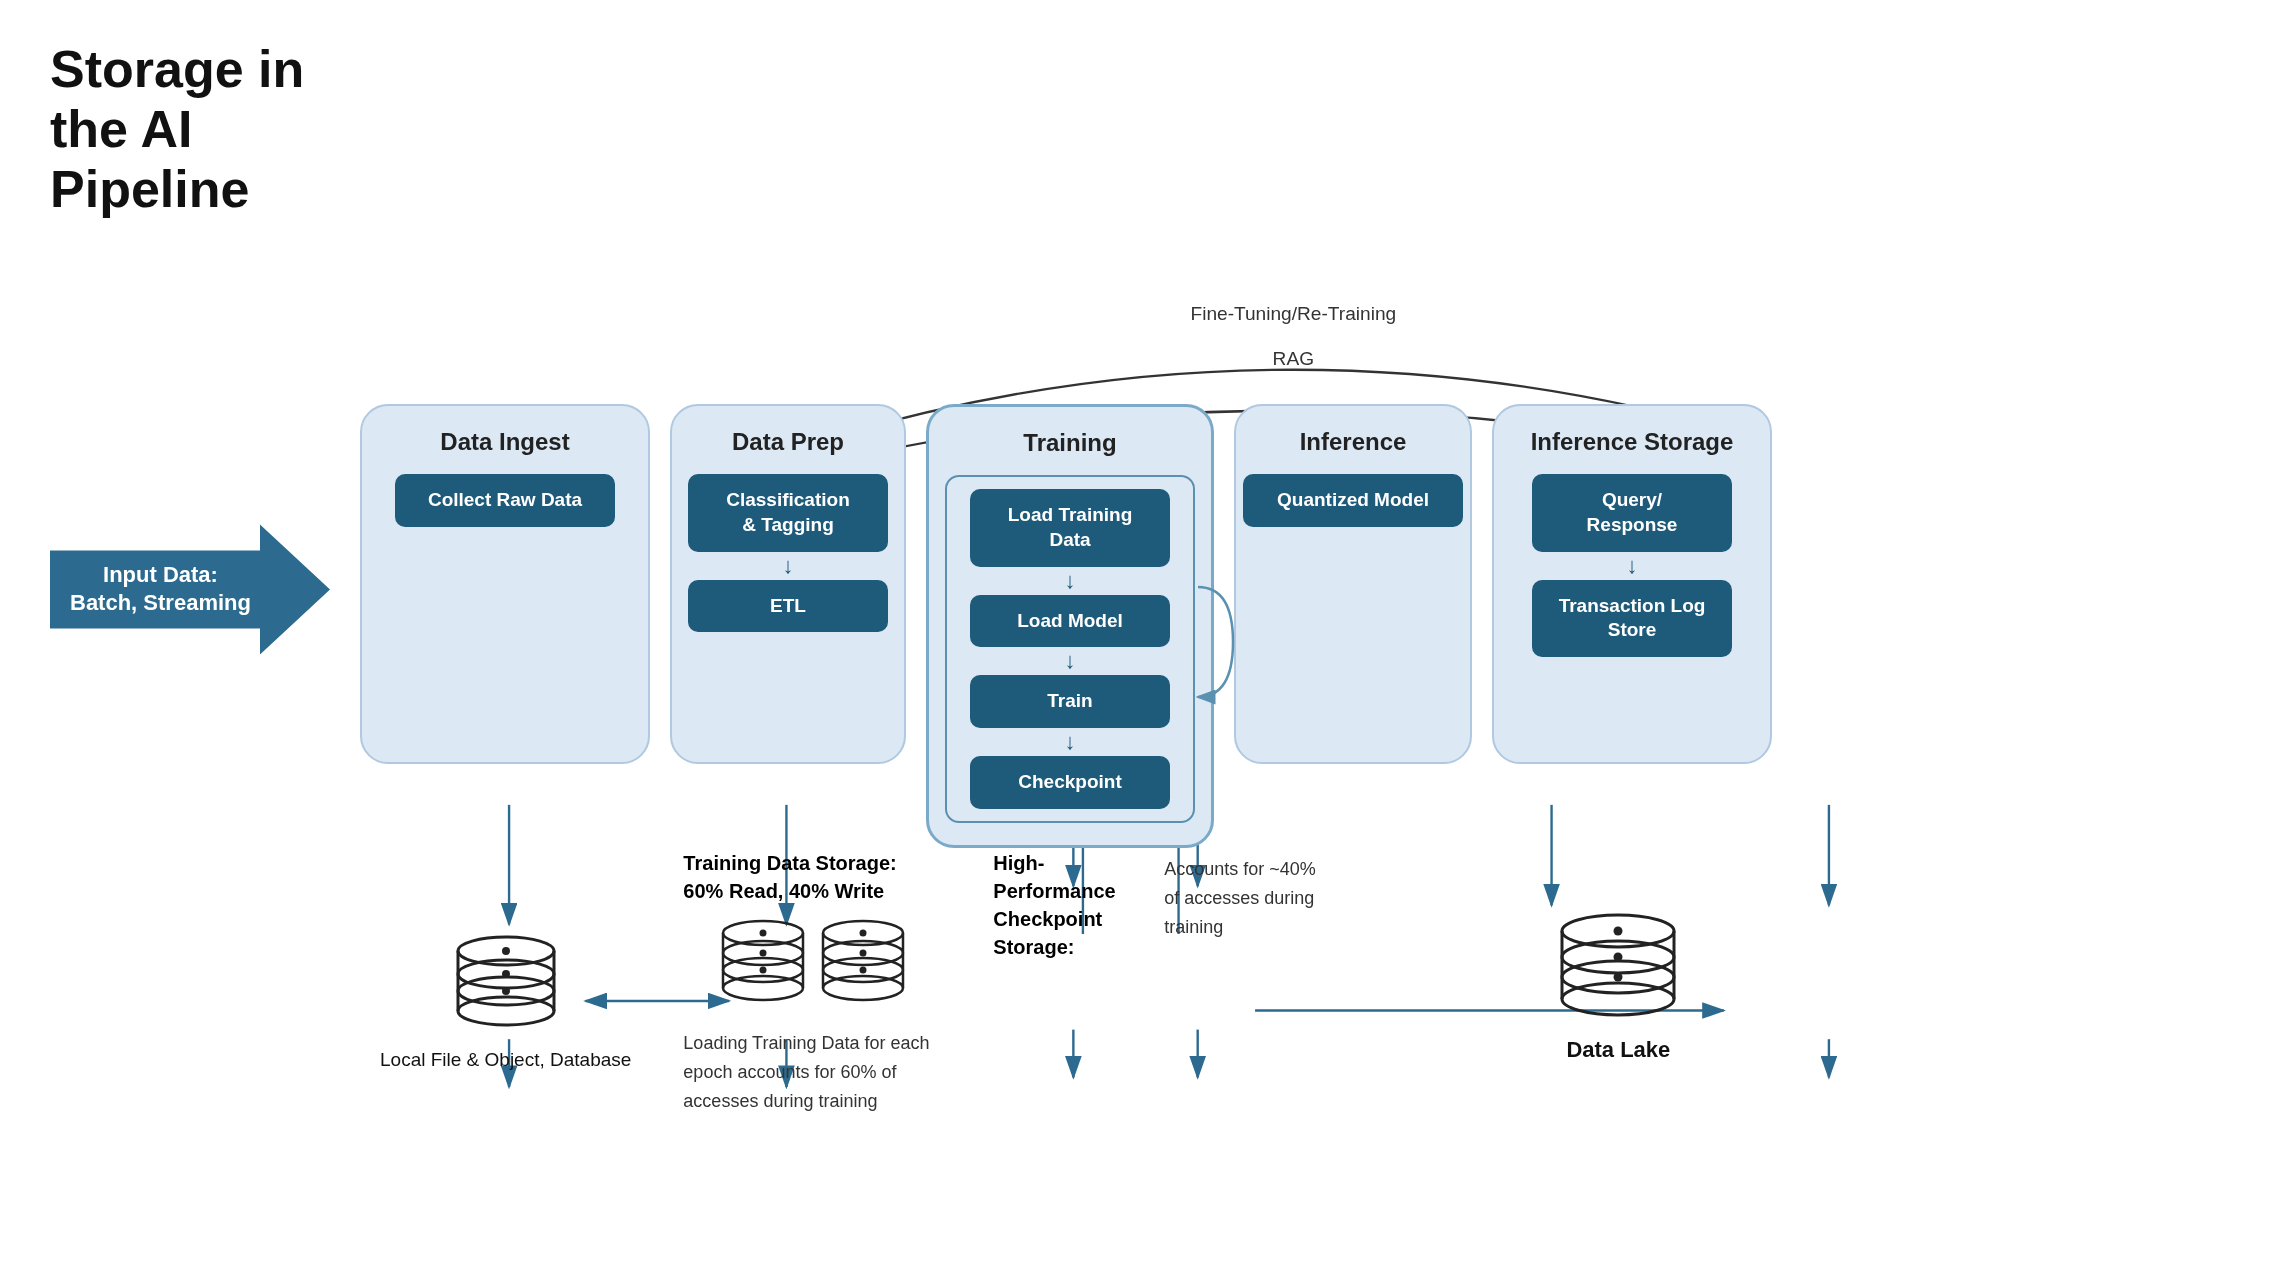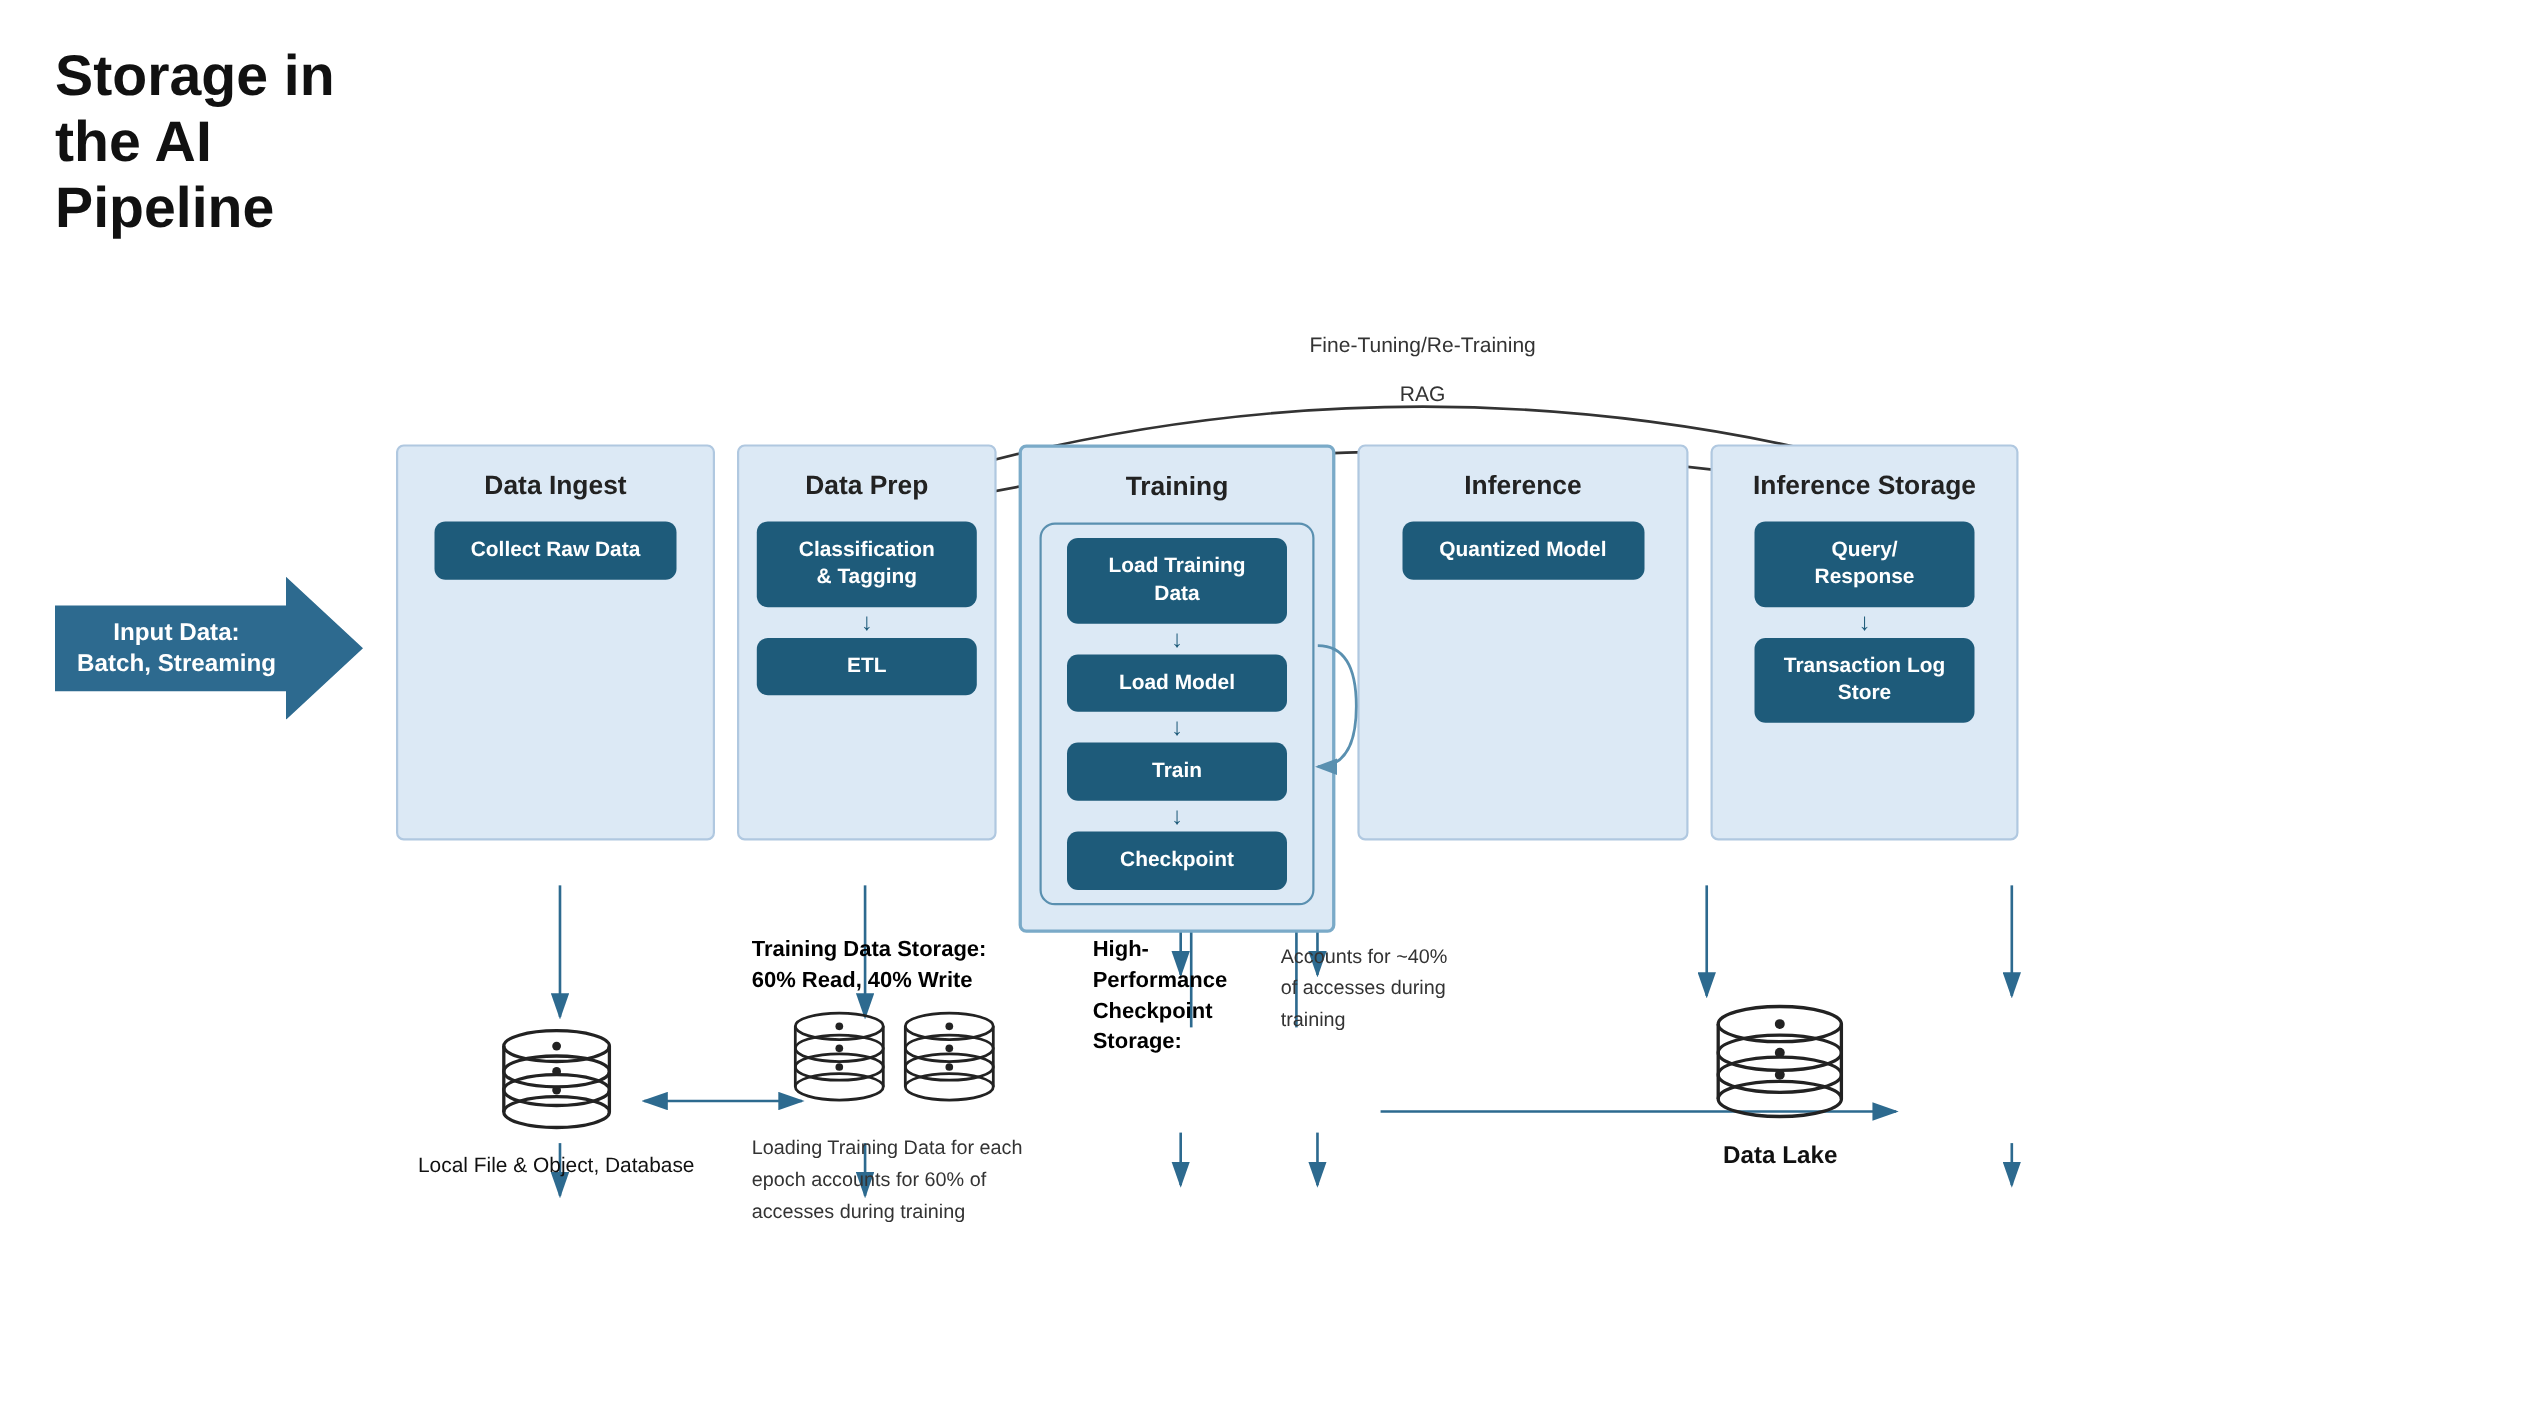--- a/index.html
+++ b/index.html
@@ -60,42 +60,42 @@
       color: #fff;
       font-size: 22px;
       font-weight: bold;
       text-align: center;
       line-height: 1.3;
     }
 
     
     .stage {
       background: #dce9f5;
-      border-radius: 7px;
+      border-radius: 28px;
       border: 2px solid #b0c8e0;
       padding: 22px 20px 22px 20px;
       margin: 0 10px;
       display: flex;
       flex-direction: column;
       align-items: center;
       min-height: 360px;
     }
 
     .stage-title {
       font-size: 24px;
       font-weight: 600;
       color: #222;
       margin-bottom: 18px;
       text-align: center;
     }
 
     .stage-data-ingest { width: 290px; }
     .stage-data-prep { width: 236px; }
     .stage-training { width: 288px; border: 3px solid #7aaac8; }
-    .stage-inference { width: 301px; }
+    .stage-inference { width: 238px; }
     .stage-inference-logging { width: 280px; }
 
     
     .inner-box {
       background: #1e5b7a;
       color: #fff;
       border-radius: 10px;
       padding: 14px 18px;
       font-size: 19px;
       font-weight: 600;

